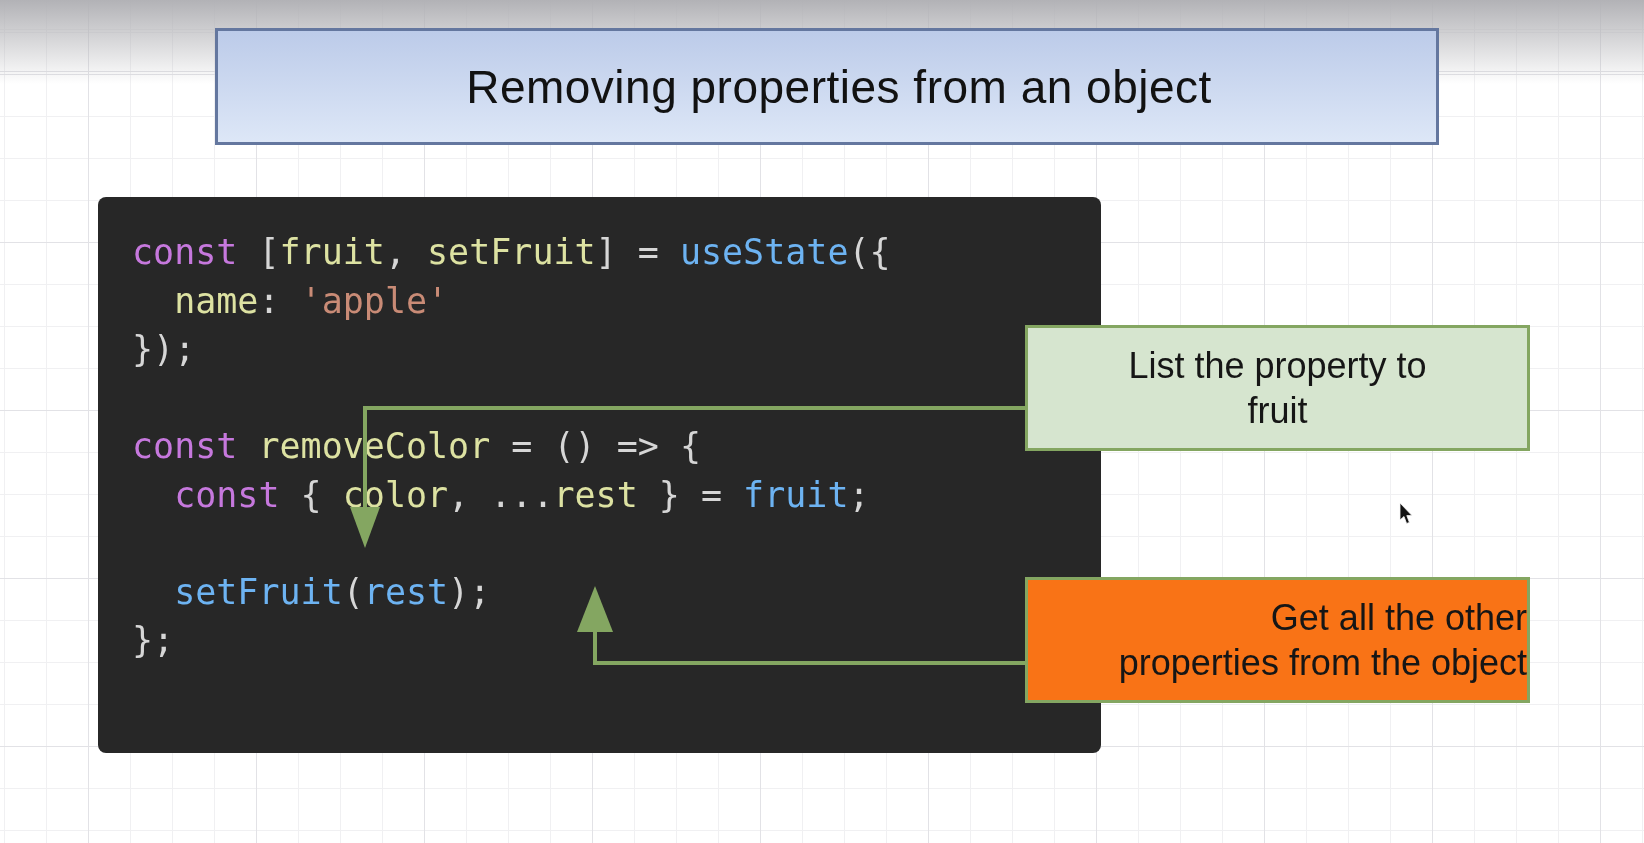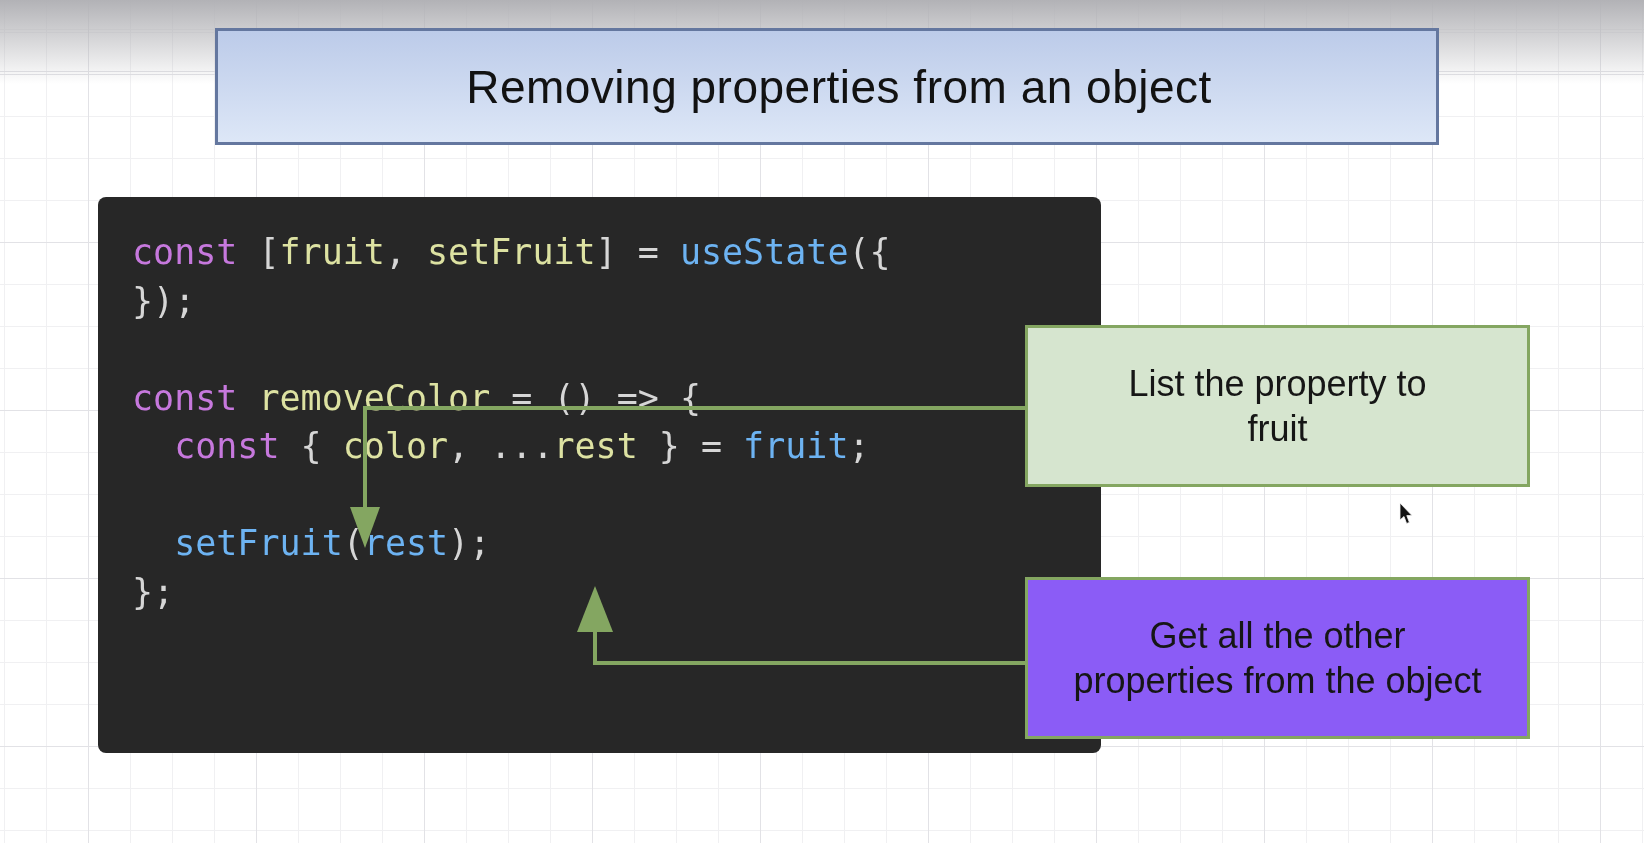--- a/index.html
+++ b/index.html
@@ -34,21 +34,21 @@
     position: absolute; left: 98px; top: 197px; width: 1003px; height: 556px;
     background: #272727; border-radius: 8px;
     padding: 31px 0 0 34px;
   }
   .code-line {
     font-family: "DejaVu Sans Mono", monospace;
     font-size: 35px; line-height: 48.5px;
     white-space: pre;
   }
   .note {
-    position: absolute; width: 505px; height: 162px;
+    position: absolute; width: 505px; height: 126px;
     border: 3px solid #84a661; background: #d6e5cf;
     display: flex; flex-direction: column; align-items: center; justify-content: center;
     text-align: center;
   }
   .note div { font-size: 36px; line-height: 45px; color: #161616; }
   .note-1 { left: 1025px; top: 325px; }
   .note-2 { left: 1025px; top: 577px; }
   .arrow-layer {
     position: absolute; left: 0; top: 0; width: 1644px; height: 843px;
     pointer-events: none;
@@ -63,36 +63,37 @@
 
 <div class="top-fade"></div>
 
 <div class="title-box">
   <span class="title-text">Removing properties from an object</span>
 </div>
 
 <div class="code-block" style="background: rgb(39, 39, 39);">
   <div>
       <div class="code-line"><span style="color: rgb(198, 120, 221);">const</span><span style="color: rgb(214, 214, 214);"> [</span><span style="color: rgb(221, 226, 162);">fruit</span><span style="color: rgb(214, 214, 214);">, </span><span style="color: rgb(221, 226, 162);">setFruit</span><span style="color: rgb(214, 214, 214);">] = </span><span style="color: rgb(109, 179, 242);">useState</span><span style="color: rgb(214, 214, 214);">({</span></div>
+      <div class="code-line"><span style="color: rgb(214, 214, 214);">  </span><span style="color: rgb(221, 226, 162);">name</span><span style="color: rgb(214, 214, 214);">: </span><span style="color: rgb(201, 139, 118);">'apple'</span></div>
       <div class="code-line"><span style="color: rgb(214, 214, 214);">});</span></div>
       <div class="code-line">&nbsp;</div>
       <div class="code-line"><span style="color: rgb(198, 120, 221);">const</span><span style="color: rgb(214, 214, 214);"> </span><span style="color: rgb(221, 226, 162);">removeColor</span><span style="color: rgb(214, 214, 214);"> = () =&gt; {</span></div>
       <div class="code-line"><span style="color: rgb(214, 214, 214);">  </span><span style="color: rgb(198, 120, 221);">const</span><span style="color: rgb(214, 214, 214);"> { </span><span style="color: rgb(221, 226, 162);">color</span><span style="color: rgb(214, 214, 214);">, ...</span><span style="color: rgb(221, 226, 162);">rest</span><span style="color: rgb(214, 214, 214);"> } = </span><span style="color: rgb(109, 179, 242);">fruit</span><span style="color: rgb(214, 214, 214);">;</span></div>
       <div class="code-line">&nbsp;</div>
       <div class="code-line"><span style="color: rgb(214, 214, 214);">  </span><span style="color: rgb(109, 179, 242);">setFruit</span><span style="color: rgb(214, 214, 214);">(</span><span style="color: rgb(109, 179, 242);">rest</span><span style="color: rgb(214, 214, 214);">);</span></div>
       <div class="code-line"><span style="color: rgb(214, 214, 214);">};</span></div>
     </div>
 </div>
 
 <div class="note note-1" style="background: rgb(214, 229, 207); border-color: rgb(132, 166, 97);">
   <div>List the property to</div>
   <div>fruit</div>
 </div>
 
-<div class="note note-2" style="background: #8b5cf6; border-color: rgb(132, 166, 97);">
+<div class="note note-2" style="background: #f97316; border-color: rgb(132, 166, 97); align-items: flex-end;">
   <div>Get all the other</div>
   <div>properties from the object</div>
 </div>
 
 <svg class="arrow-layer" viewBox="0 0 1644 843" xmlns="http://www.w3.org/2000/svg">
 
   <g>
     <polyline class="arrow-stroke" points="1025,408 365,408 365,507" fill="none" stroke="#84a661" stroke-width="4"></polyline>
     <polygon class="arrow-head" points="350,507 380,507 365,548" fill="#84a661"></polygon>
   </g>

